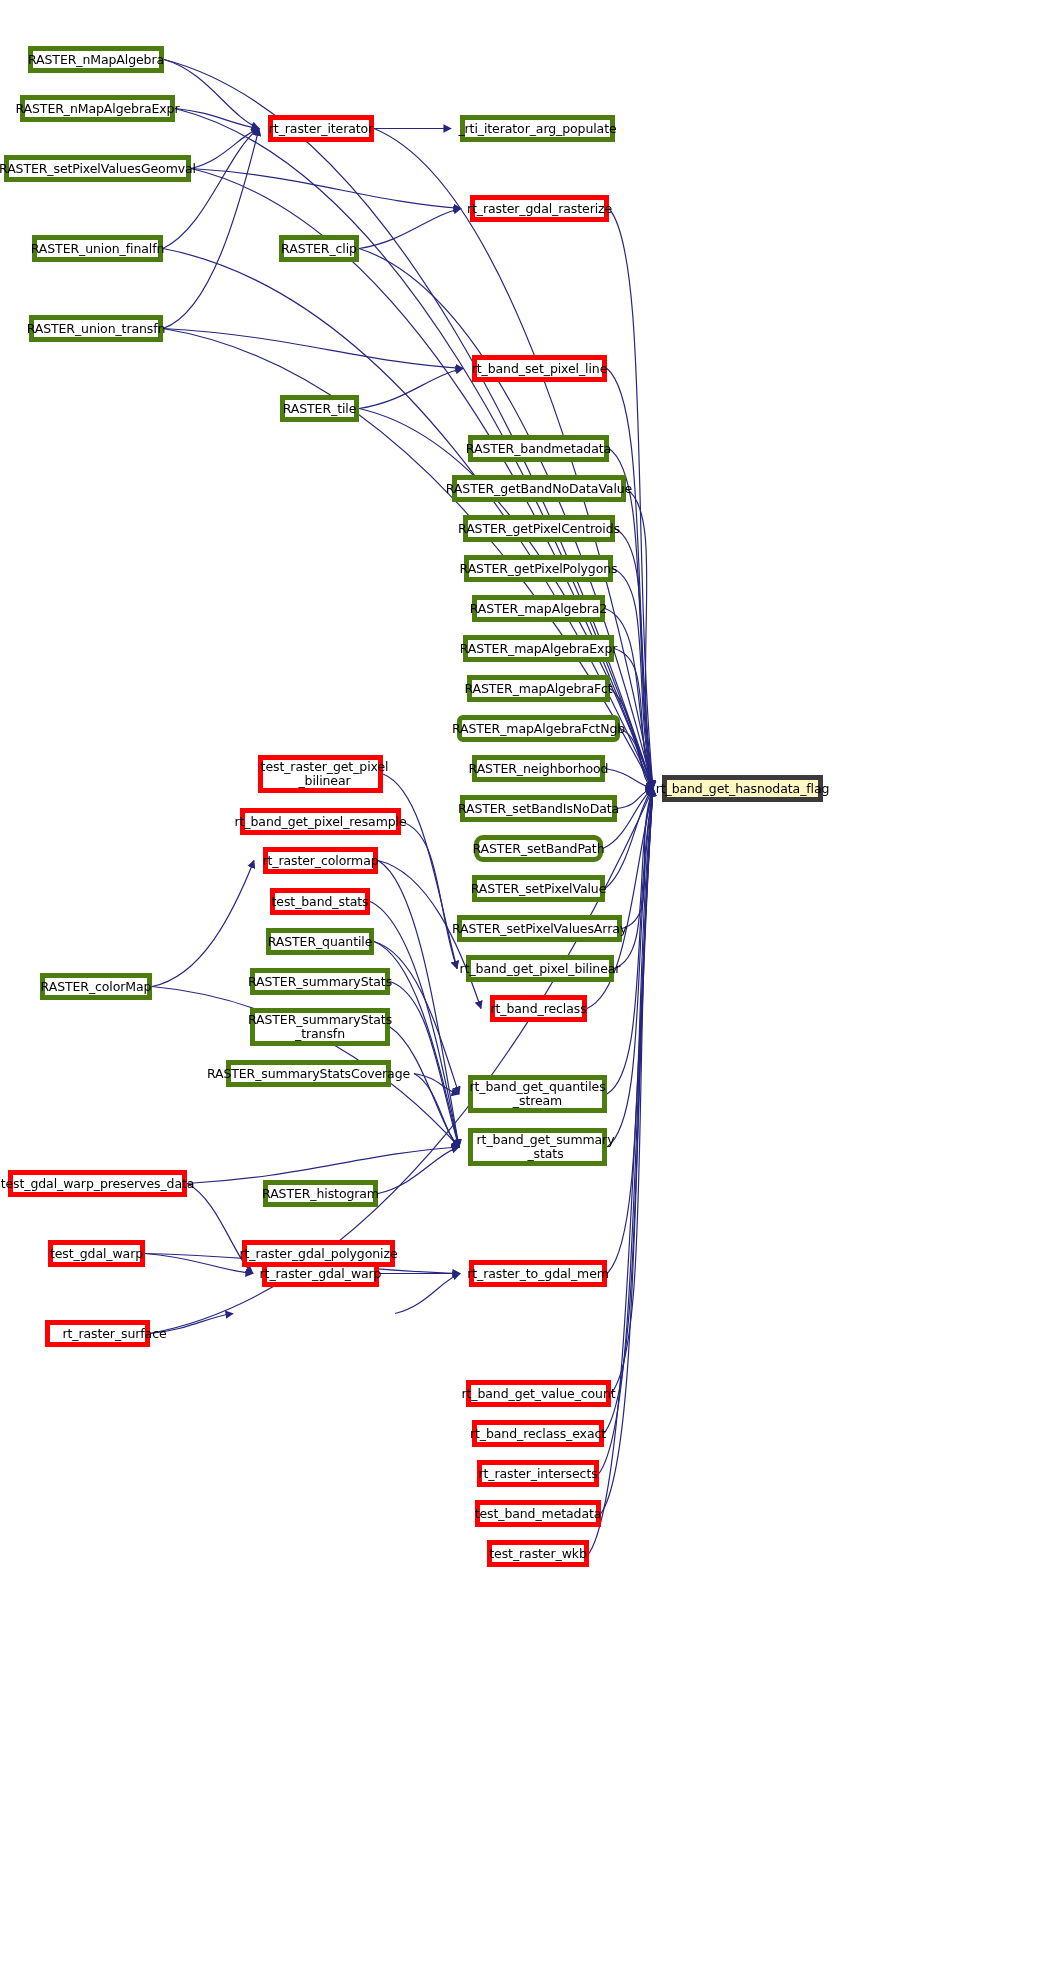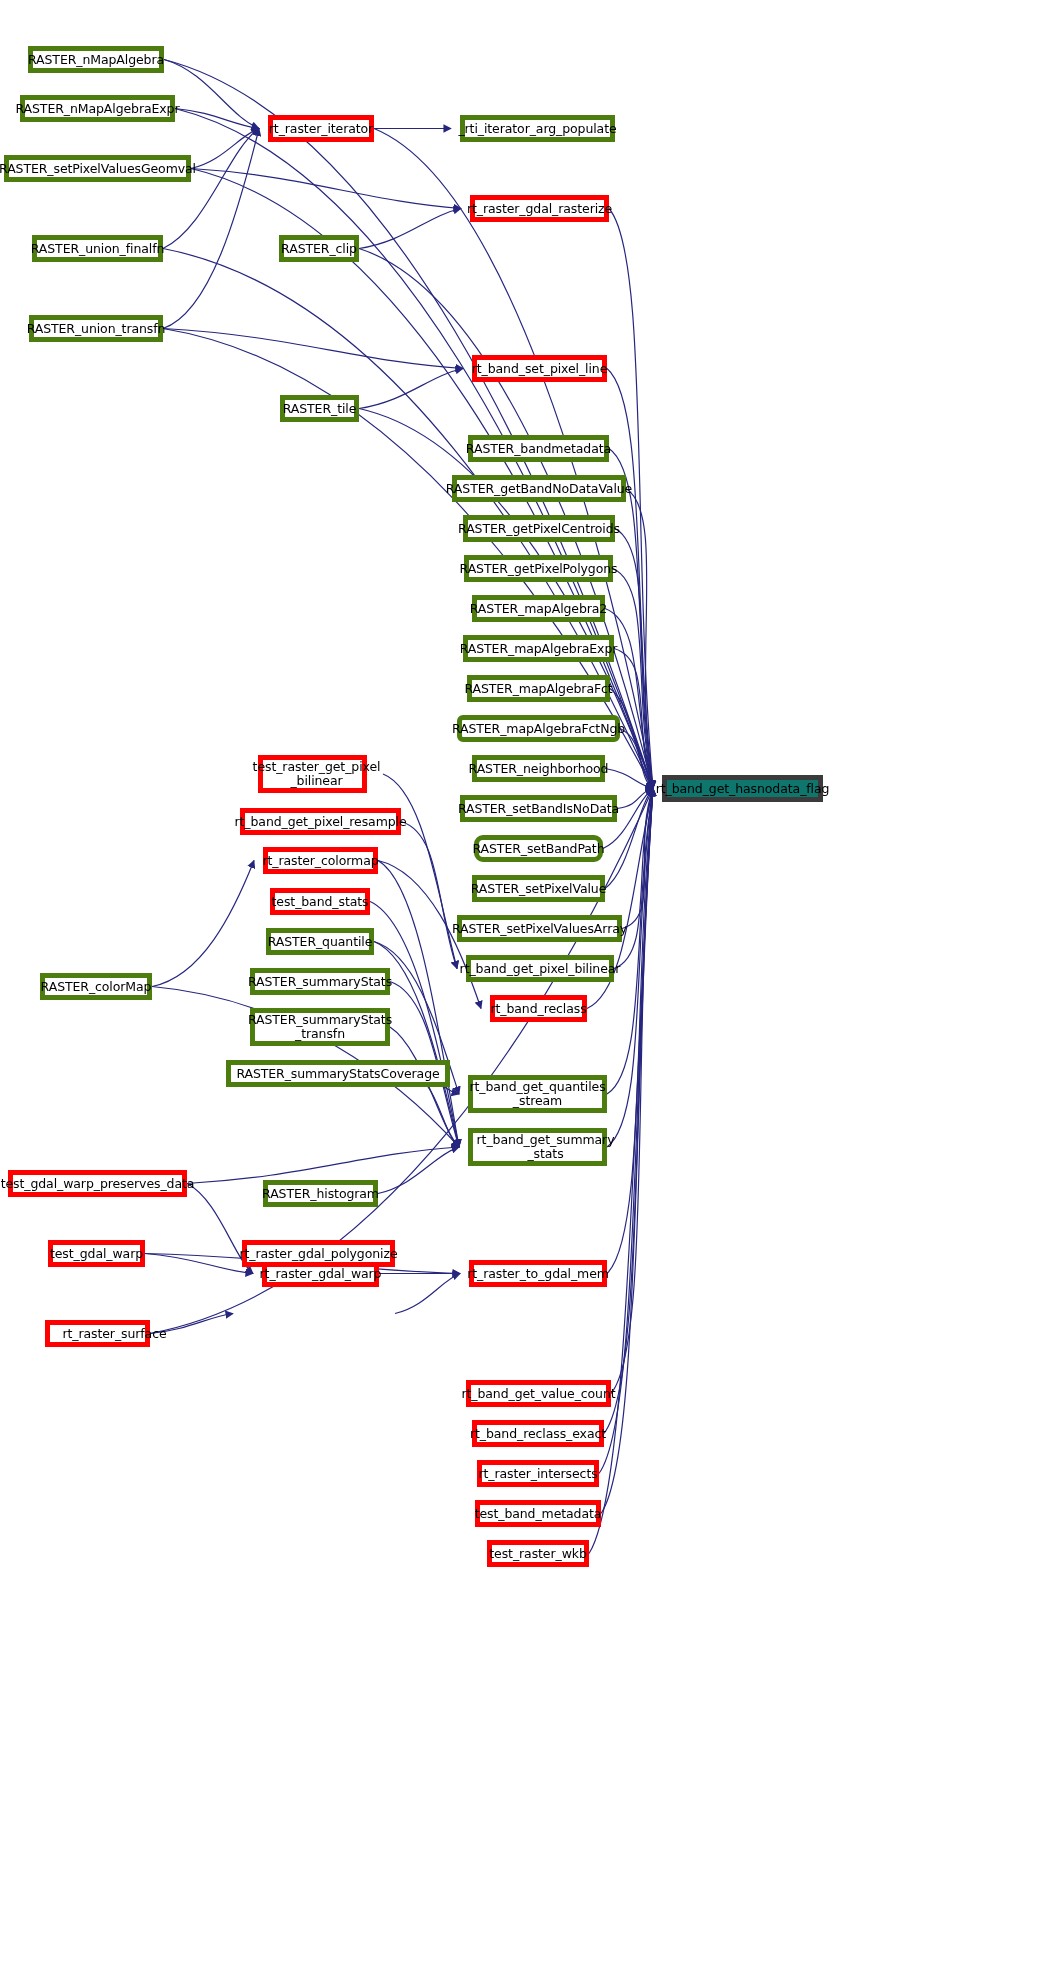--- a/index.html
+++ b/index.html
@@ -39,21 +39,21 @@
     line-height: 14px;
     white-space: pre-line;
     letter-spacing: -0.1px;
     z-index: 3;
     cursor: pointer;
   }
   .node.red {
     border-color: #ff0000;
   }
   .node.target {
-    background: #0f766e;
+    background: #fef9c3;
     border-color: #3b3b3b;
   }
 </style>
 </head>
 <body>
 
 <div id="canvas">
   <svg id="edge-layer" viewBox="0 0 1049 1987" xmlns="http://www.w3.org/2000/svg">
     <defs>
       <marker id="arrow" viewBox="0 0 10 10" refX="9" refY="5" markerWidth="7" markerHeight="7" orient="auto-start-reverse">
@@ -141,39 +141,39 @@
       <div class="node red" style="left: 472px; top: 355px; width: 135px; height: 27px;">rt_band_set_pixel_line</div>
       <div class="node" style="left: 280px; top: 395px; width: 79px; height: 27px;">RASTER_tile</div>
       <div class="node" style="left: 468px; top: 435px; width: 141px; height: 27px;">RASTER_bandmetadata</div>
       <div class="node" style="left: 452px; top: 475px; width: 174px; height: 27px;">RASTER_getBandNoDataValue</div>
       <div class="node" style="left: 463px; top: 515px; width: 152px; height: 27px;">RASTER_getPixelCentroids</div>
       <div class="node" style="left: 464px; top: 555px; width: 149px; height: 27px;">RASTER_getPixelPolygons</div>
       <div class="node" style="left: 472px; top: 595px; width: 133px; height: 27px;">RASTER_mapAlgebra2</div>
       <div class="node" style="left: 463px; top: 635px; width: 151px; height: 27px;">RASTER_mapAlgebraExpr</div>
       <div class="node" style="left: 467px; top: 675px; width: 143px; height: 27px;">RASTER_mapAlgebraFct</div>
       <div class="node" style="left: 457px; top: 715px; width: 163px; height: 27px; border-radius: 6px;">RASTER_mapAlgebraFctNgb</div>
-      <div class="node red" style="left: 258px; top: 755px; width: 109px; height: 38px; padding-left: 8px;">test_raster_get_pixel
+      <div class="node red" style="left: 258px; top: 755px; width: 125px; height: 38px; padding-left: 8px;">test_raster_get_pixel
 _bilinear</div>
       <div class="node" style="left: 472px; top: 755px; width: 133px; height: 27px;">RASTER_neighborhood</div>
       <div class="node target" style="left: 662px; top: 775px; width: 161px; height: 27px;">rt_band_get_hasnodata_flag</div>
       <div class="node" style="left: 460px; top: 795px; width: 157px; height: 27px;">RASTER_setBandIsNoData</div>
       <div class="node red" style="left: 240px; top: 808px; width: 161px; height: 27px;">rt_band_get_pixel_resample</div>
       <div class="node" style="left: 474px; top: 835px; width: 129px; height: 27px; border-radius: 9px;">RASTER_setBandPath</div>
       <div class="node red" style="left: 263px; top: 847px; width: 115px; height: 27px;">rt_raster_colormap</div>
       <div class="node" style="left: 472px; top: 875px; width: 133px; height: 27px;">RASTER_setPixelValue</div>
       <div class="node red" style="left: 270px; top: 888px; width: 100px; height: 27px;">test_band_stats</div>
       <div class="node" style="left: 457px; top: 915px; width: 165px; height: 27px;">RASTER_setPixelValuesArray</div>
       <div class="node" style="left: 266px; top: 928px; width: 108px; height: 27px;">RASTER_quantile</div>
       <div class="node" style="left: 466px; top: 955px; width: 148px; height: 27px;">rt_band_get_pixel_bilinear</div>
       <div class="node" style="left: 250px; top: 968px; width: 140px; height: 27px;">RASTER_summaryStats</div>
       <div class="node red" style="left: 490px; top: 995px; width: 97px; height: 27px;">rt_band_reclass</div>
       <div class="node" style="left: 250px; top: 1008px; width: 140px; height: 38px;">RASTER_summaryStats
 _transfn</div>
       <div class="node" style="left: 40px; top: 973px; width: 112px; height: 27px;">RASTER_colorMap</div>
-      <div class="node" style="left: 226px; top: 1060px; width: 224px; height: 27px;">RASTER_summaryStatsCoverage</div>
+      <div class="node" style="left: 226px; top: 1060px; width: 165px; height: 27px;">RASTER_summaryStatsCoverage</div>
       <div class="node" style="left: 468px; top: 1075px; width: 139px; height: 38px;">rt_band_get_quantiles
 _stream</div>
       <div class="node" style="left: 468px; top: 1128px; width: 139px; height: 38px; padding-left: 16px;">rt_band_get_summary
 _stats</div>
       <div class="node red" style="left: 8px; top: 1170px; width: 179px; height: 27px;">test_gdal_warp_preserves_data</div>
       <div class="node" style="left: 263px; top: 1180px; width: 115px; height: 27px;">RASTER_histogram</div>
       <div class="node red" style="left: 48px; top: 1240px; width: 97px; height: 27px;">test_gdal_warp</div>
       <div class="node red" style="left: 262px; top: 1260px; width: 117px; height: 27px;">rt_raster_gdal_warp</div>
       <div class="node red" style="left: 469px; top: 1260px; width: 138px; height: 27px;">rt_raster_to_gdal_mem</div>
       <div class="node red" style="left: 242px; top: 1240px; width: 153px; height: 27px; text-align: right;">rt_raster_gdal_polygonize</div>

